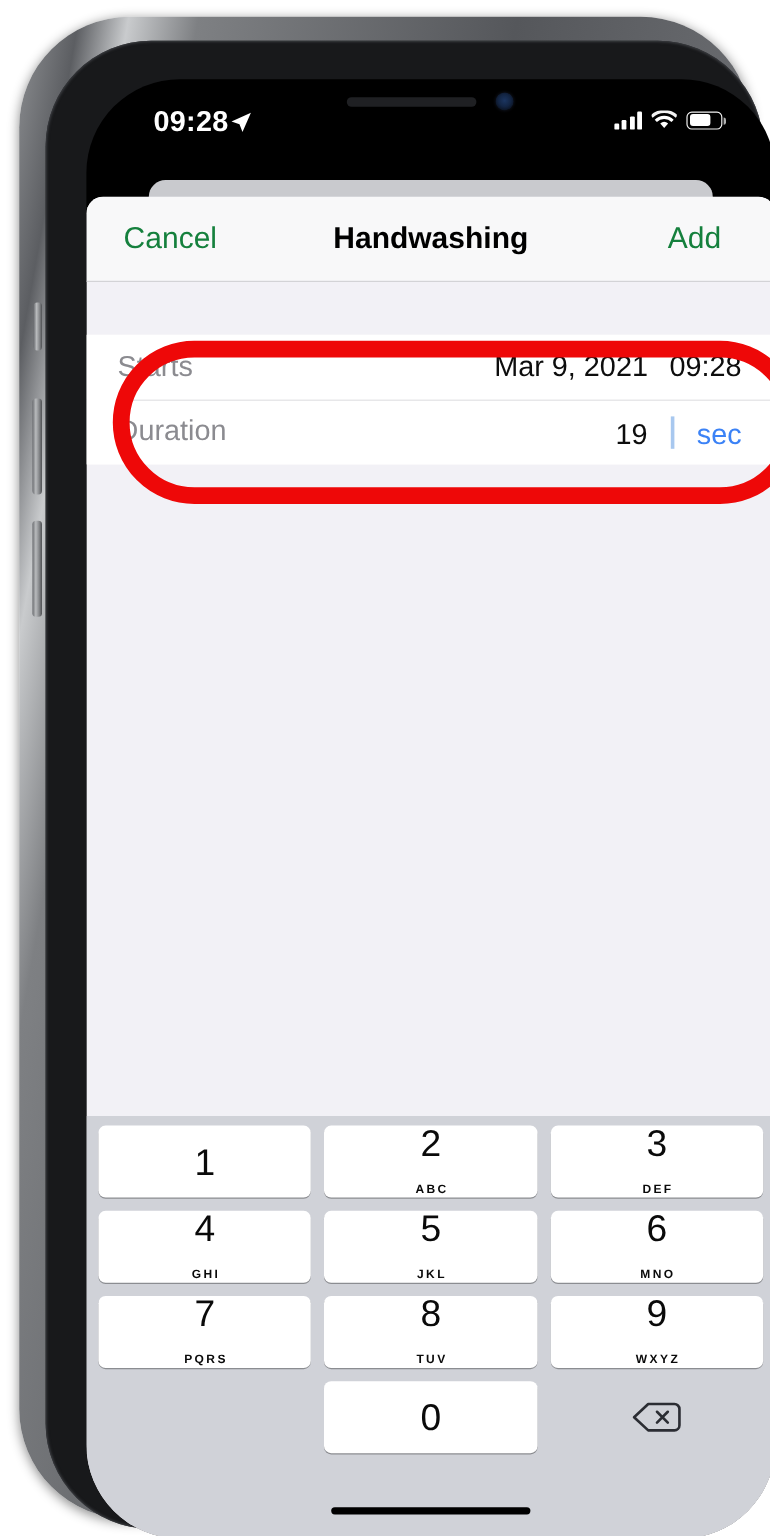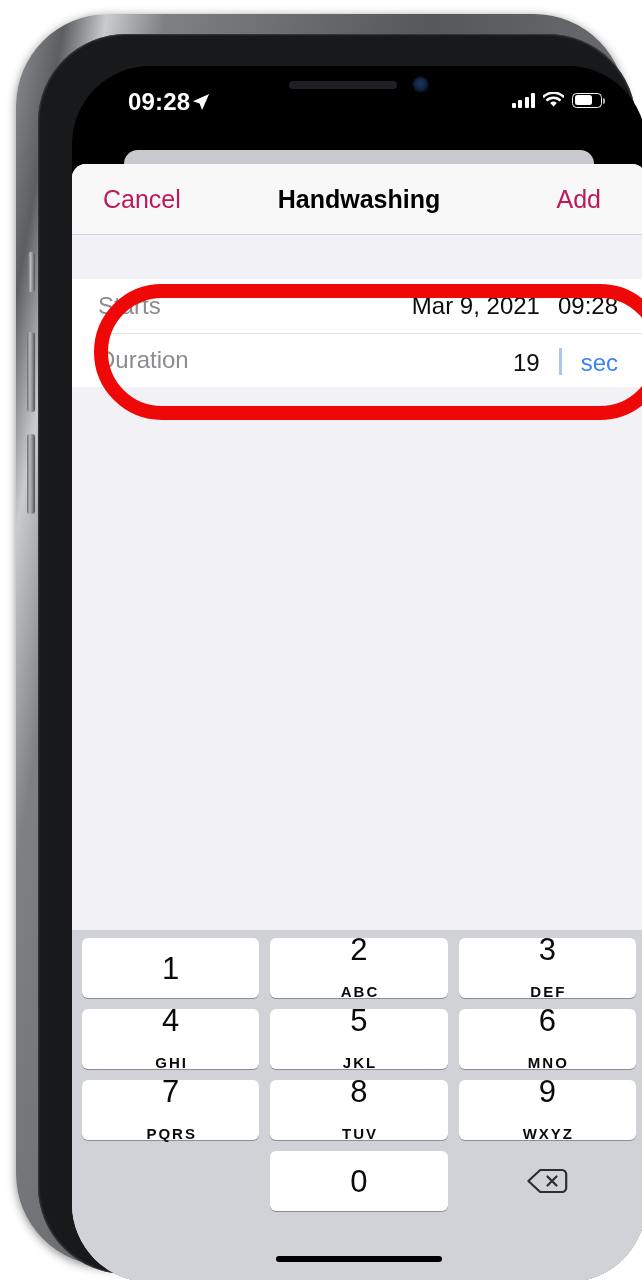--- a/index.html
+++ b/index.html
@@ -166,21 +166,21 @@
     position: relative;
     height: 70px;
     background: #f8f8f9;
     border-bottom: 1px solid #d3d3d6;
   }
   #nav-cancel, #nav-add {
     position: absolute;
     top: 50%;
     transform: translateY(-50%);
     font-size: 25px;
-    color: #be185d;
+    color: #15803d;
     cursor: pointer;
   }
   #nav-cancel { left: 31px; }
   #nav-add    { right: 45px; }
   #nav-title {
     position: absolute;
     left: 0; right: 0;
     top: 50%;
     transform: translateY(-50%);
     text-align: center;
@@ -274,21 +274,21 @@
     box-shadow: none;
     cursor: default;
   }
   .kb-digit {
     font-size: 31px;
     color: #0a0a0a;
     line-height: 1;
     font-weight: 400;
   }
   .kb-letters {
-    font-size: 15px;
+    font-size: 10px;
     font-weight: bold;
     letter-spacing: 2px;
     color: #0a0a0a;
     margin-top: 18px;
     margin-left: 2px;
   }
   .kb-key.has-letters .kb-digit { margin-top: -2px; }
   #key-delete {
     background: transparent;
     box-shadow: none;

